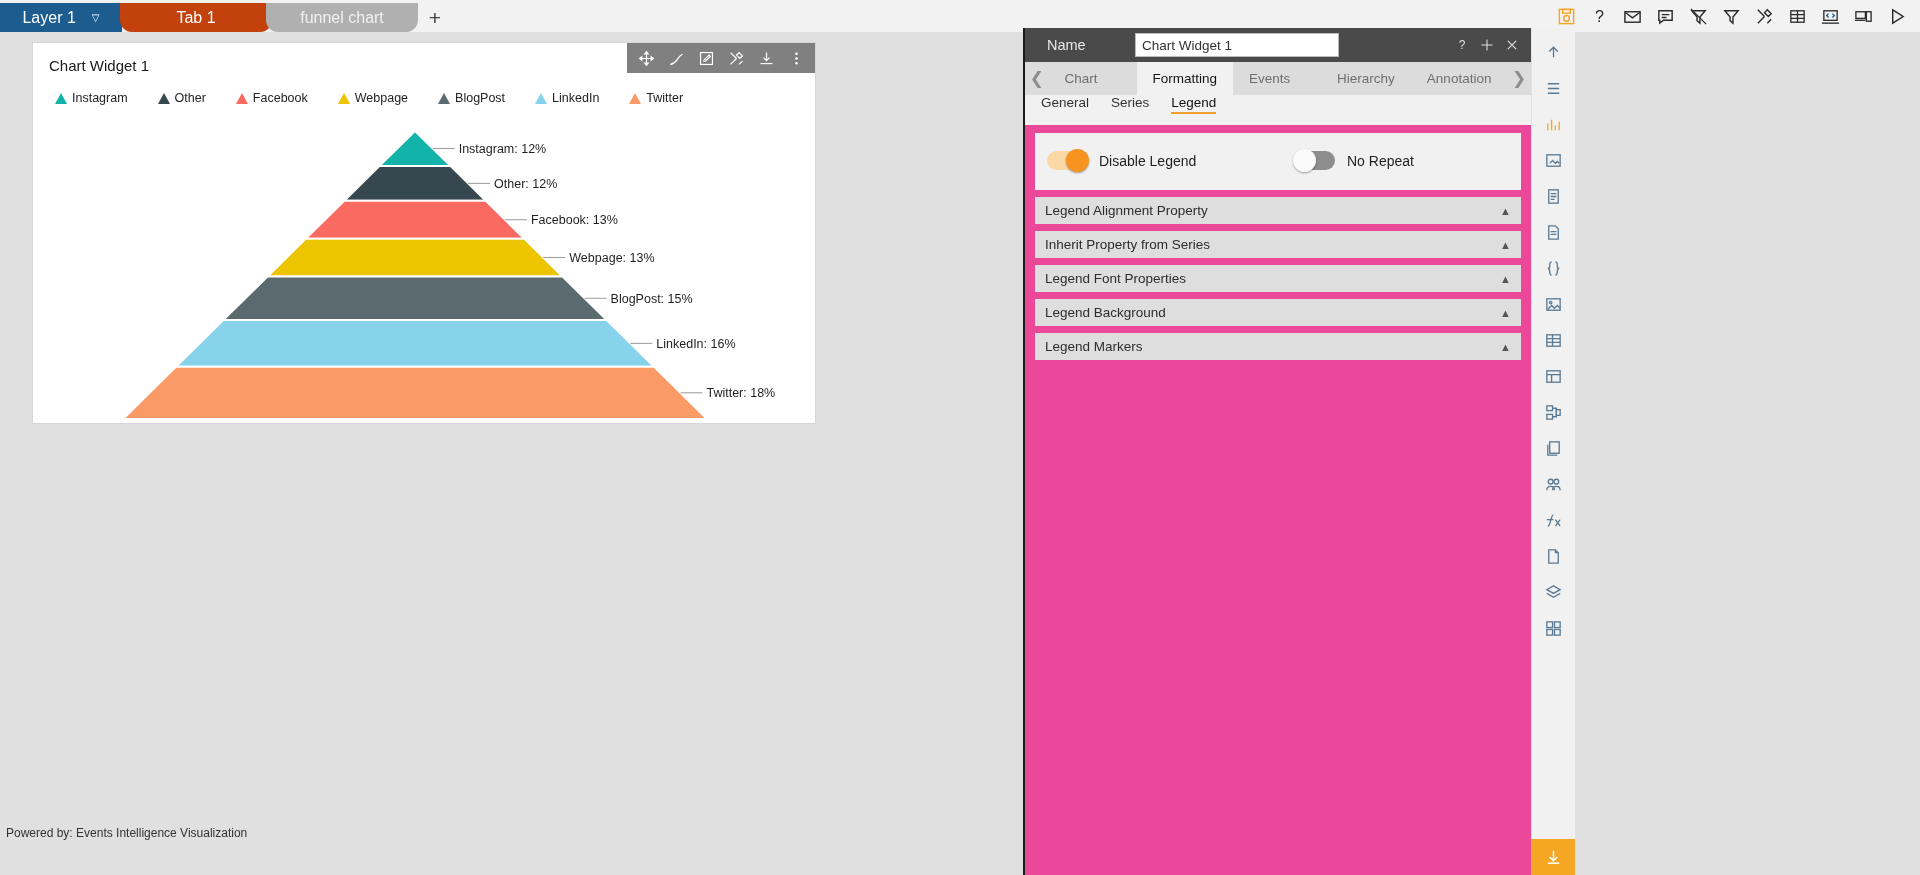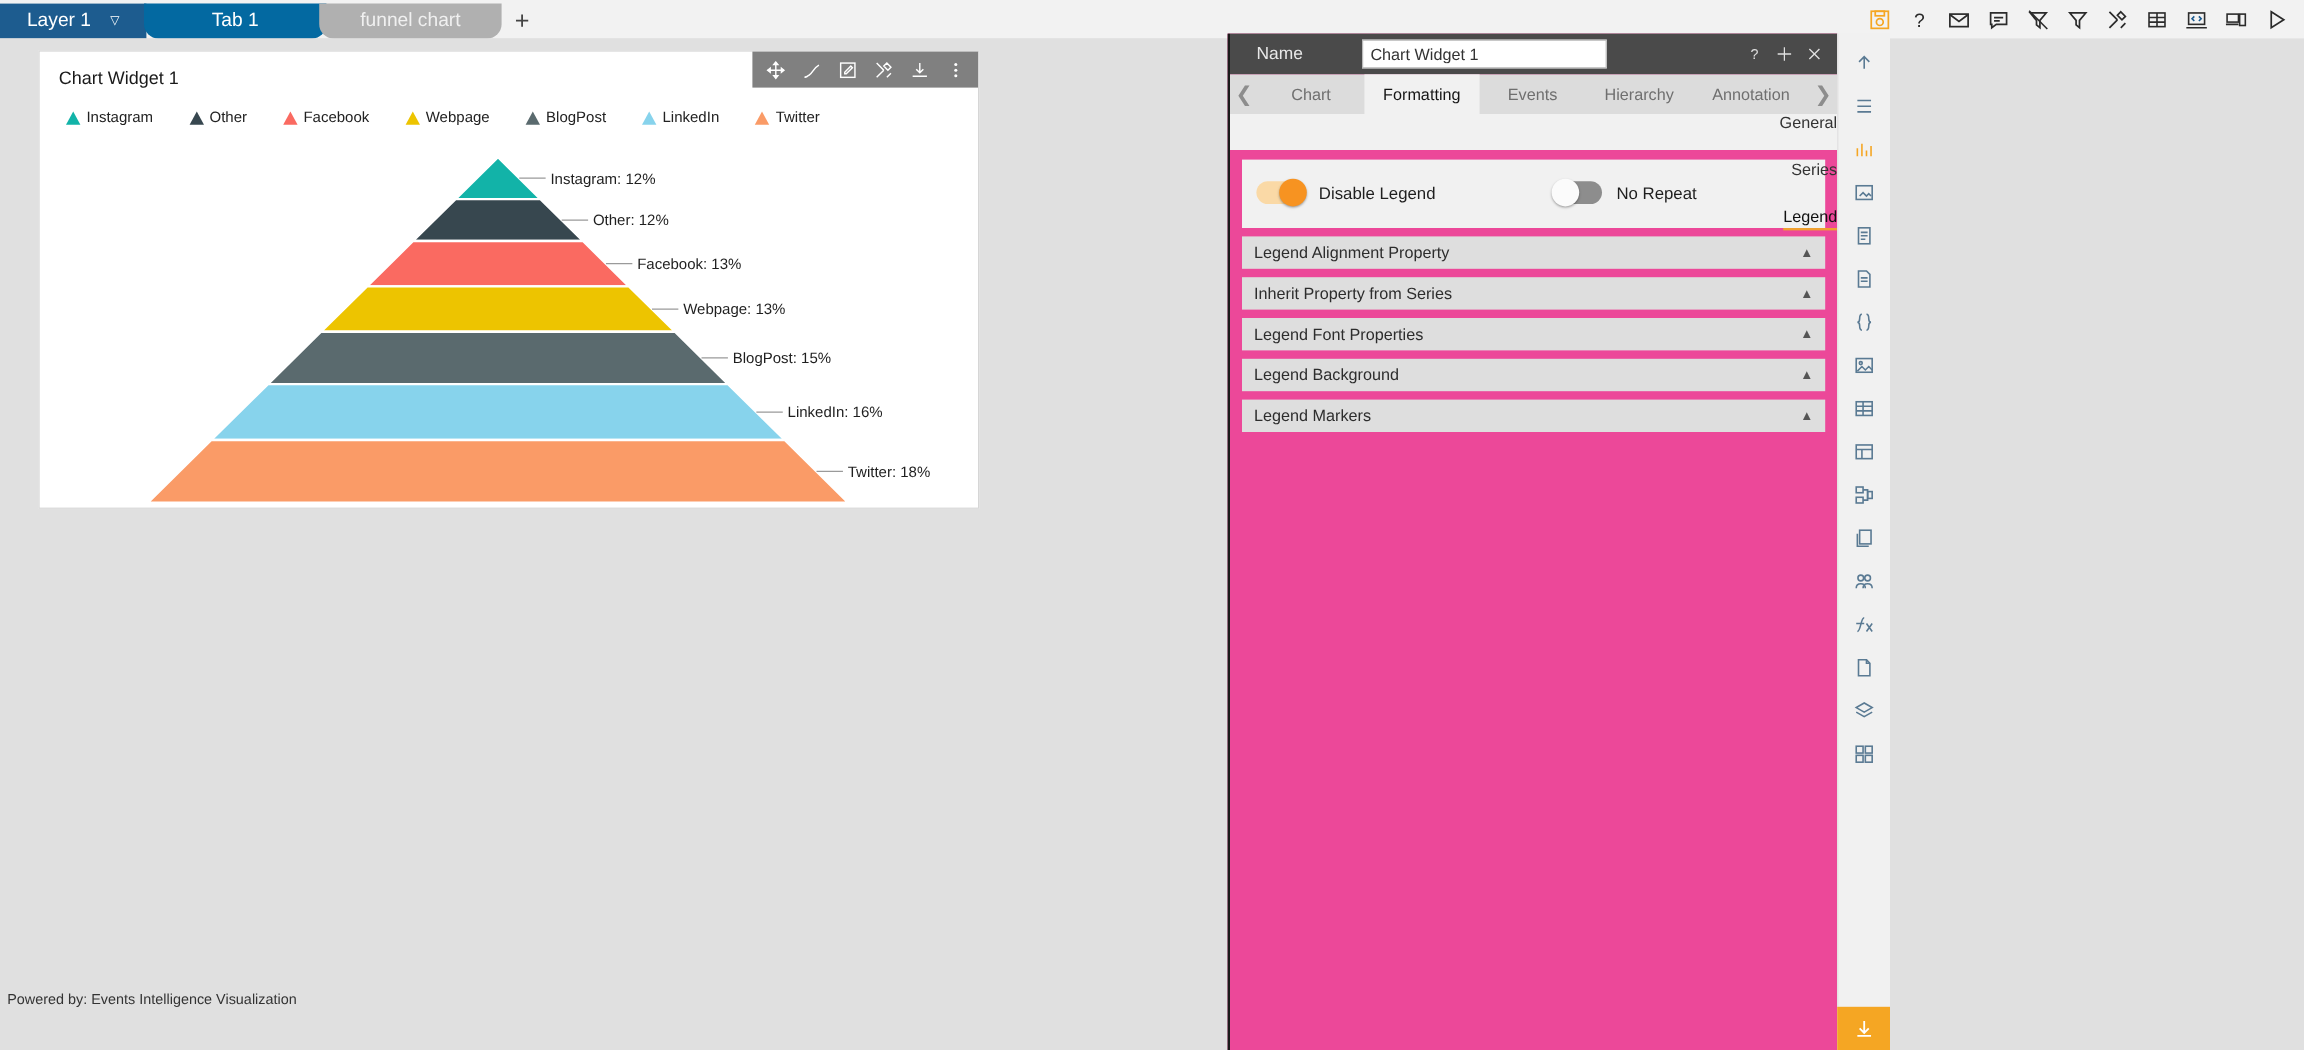--- a/index.html
+++ b/index.html
@@ -20,21 +20,21 @@
   .layer-tab {
     background: #1d5c8f; color: #fff; height: 29px; width: 122px;
     display: flex; align-items: center; justify-content: center;
     font-size: 16px; gap: 16px; position: relative;
   }
   .layer-caret { font-size: 10px; line-height: 1; }
   .doc-tab {
     height: 29px; display: flex; align-items: center; justify-content: center;
     font-size: 16px; border-radius: 0 0 12px 12px; position: relative;
   }
-  .doc-tab.active { background: #0369a1; color: #ffffff; width: 152px; margin-left: -2px; }
+  .doc-tab.active { background: #c2410c; color: #ffffff; width: 152px; margin-left: -2px; }
   .doc-tab.inactive { background: #b0b0b0; color: #f0f0f0; width: 152px; margin-left: -6px; }
   .plus-tab {
     width: 34px; height: 29px; display: flex; align-items: center; justify-content: center;
     font-size: 21px; color: #444; font-weight: 300;
   }
   #top-icons {
     position: absolute; right: 8px; top: 0; height: 32px;
     display: flex; align-items: center; gap: 14px; padding-right: 6px;
   }
   .tic { width: 19px; height: 19px; display: block; }
@@ -102,28 +102,28 @@
   #panel-header-icons { margin-left: auto; display: flex; align-items: center; gap: 11px; padding-right: 4px; }
   .phi { color: #e0e0e0; display: flex; align-items: center; }
   .phi svg { width: 14px; height: 14px; }
 
   #tabs-row { height: 33px; background: #dcdcdc; display: flex; align-items: stretch; }
   .tab-arrow {
     width: 36px; display: flex; align-items: center; justify-content: center;
     color: #8d8d8d; font-size: 17px;
   }
   .ptab {
-    display: flex; align-items: center; justify-content: center;
+    display: flex; align-items: center; justify-content: flex-start;
     font-size: 13.5px; color: #6f6f6f; padding: 0 16px; min-width: 88px;
   }
   .ptab.active { background: #f1f1f1; color: #151515; }
 
   #subtabs-row {
-    height: 30px; background: #f1f1f1; display: flex; align-items: flex-end;
-    padding-left: 16px; gap: 22px; flex-direction: column;
+    height: 30px; background: #f1f1f1; display: flex; align-items: flex-start;
+    padding-left: 16px; gap: 22px;
   }
   .stab { font-size: 13.5px; color: #333; padding-bottom: 2px; }
   .stab.active { color: #111; border-bottom: 2px solid #f0a030; }
 
   #panel-body { padding: 8px 10px 0 10px; }
 
   .acc-head {
     height: 27px; background: #dedede; display: flex; align-items: center;
     padding: 0 10px; margin-top: 7px; position: relative;
   }

